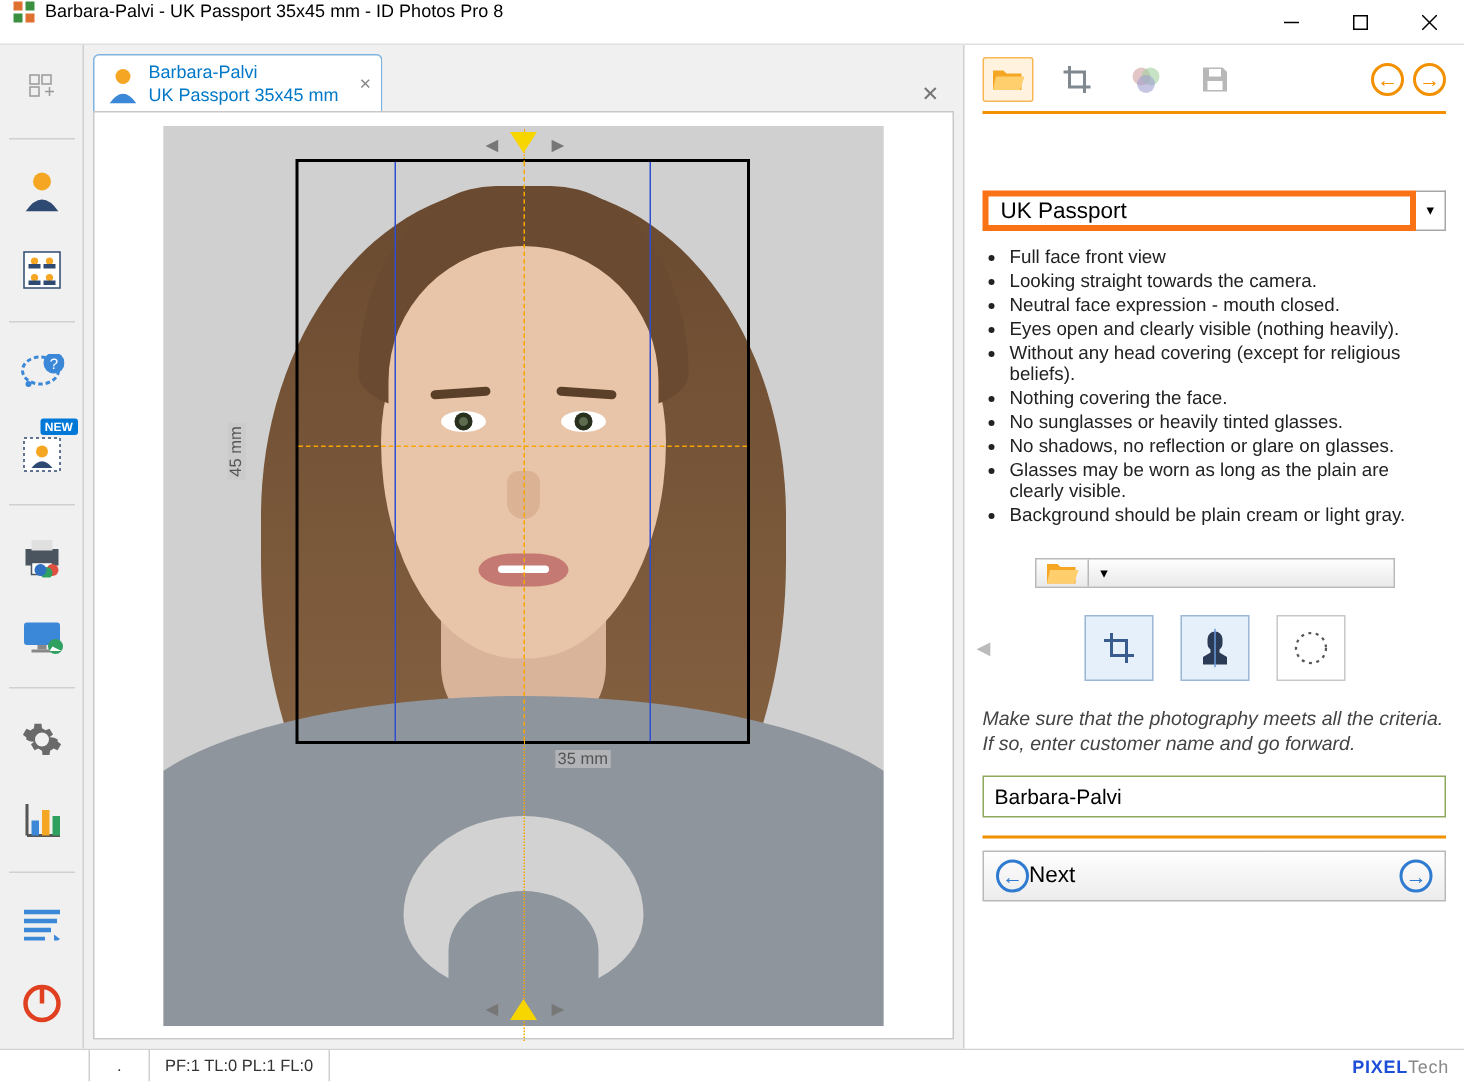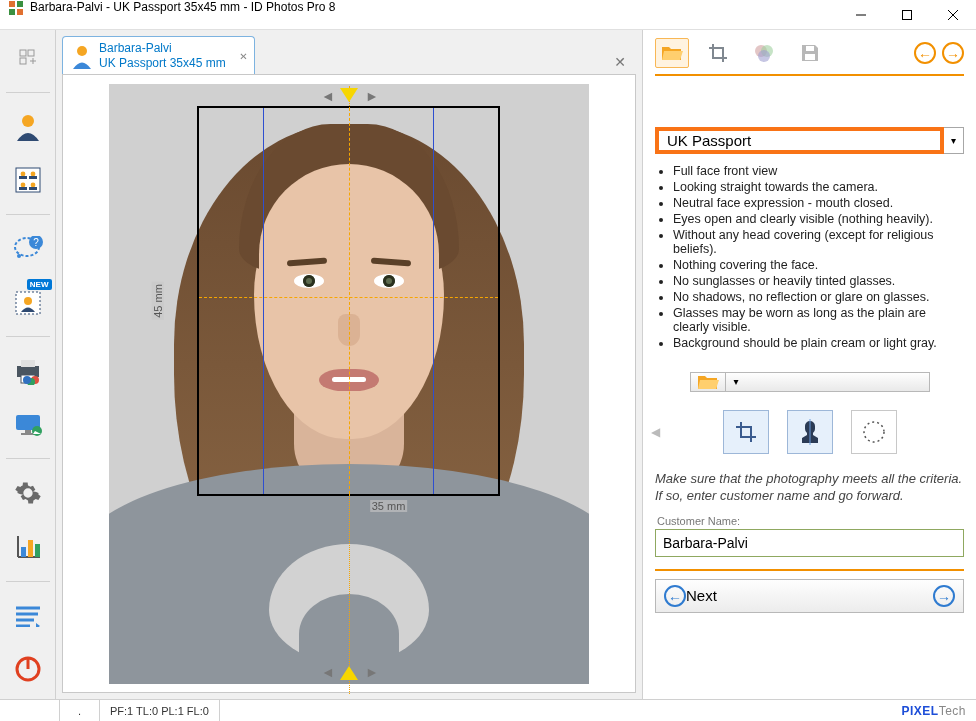--- a/index.html
+++ b/index.html
@@ -399,21 +399,20 @@
       <div class="toolbox plain">
         <svg width="26" height="26">
             <circle cx="13" cy="13" r="10" fill="none" stroke="#555" stroke-width="1.5" stroke-dasharray="2 3"></circle>
           </svg>
       </div>
     </div>
 
     <div class="instr">Make sure that the photography meets all the criteria. If so, enter customer name and go forward.</div>
 
     <div>
-      <div class="cust-label">Customer Name:</div>
       <input class="cust-input" value="Barbara-Palvi" style="">
     </div>
 
     <div class="rp-divider"></div>
 
     <div class="next-bar">
       <div class="circ">←</div>
       <div class="lbl">Next</div>
       <div class="circ">→</div>
     </div>

